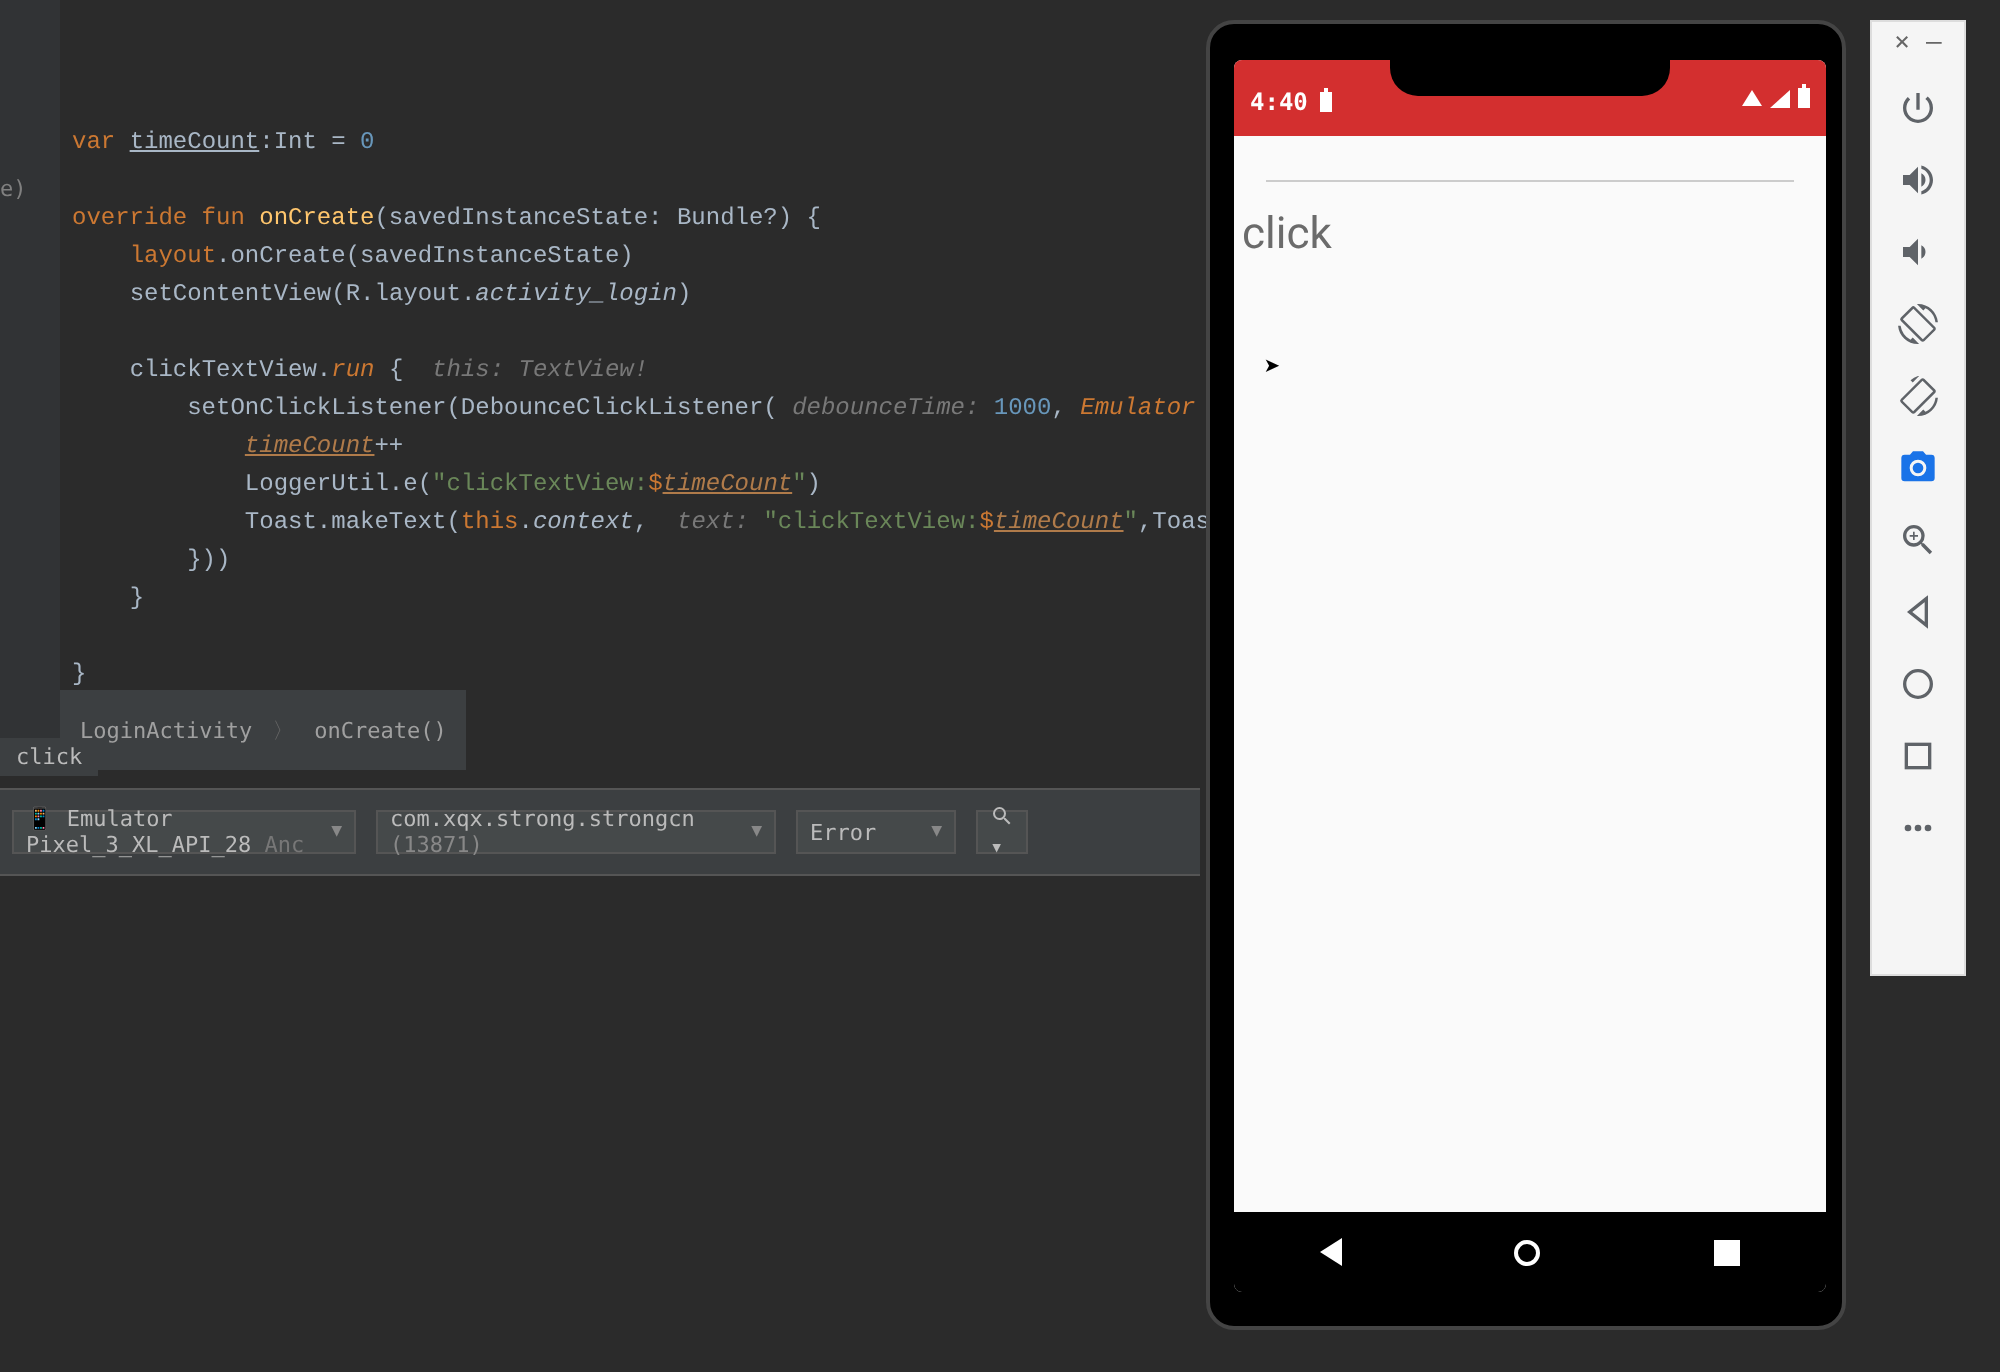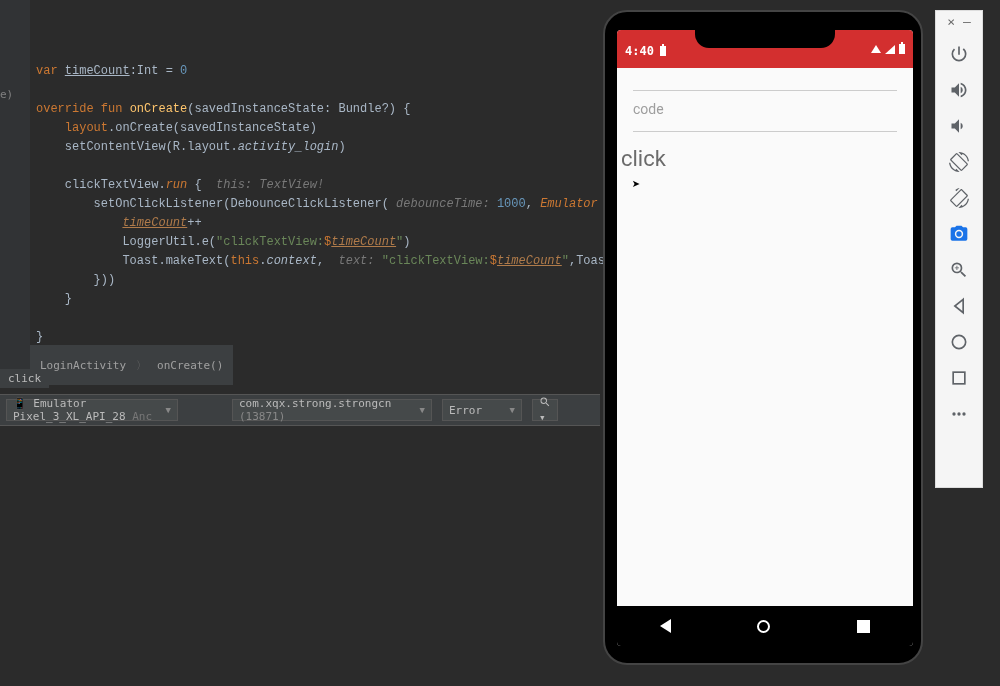--- a/index.html
+++ b/index.html
@@ -70,21 +70,21 @@
   left: 0; top: 369px;
   background: #3c3f41;
   color: #bbb;
   padding: 3px 8px;
   font-size: 11px;
 }
 .logcat-bar {
   position: absolute;
   left: 0; top: 394px;
   width: 600px;
-  height: 32px;
+  height: 44px;
   background: #3c3f41;
   display: flex;
   align-items: center;
   gap: 10px;
   padding: 0 6px;
   border-top: 1px solid #555;
   border-bottom: 1px solid #555;
 }
 .combo, .errbox, .searchbox {
   background: #45494a;
@@ -93,29 +93,29 @@
   display: flex;
   align-items: center;
   padding: 0 6px;
   color: #bbb;
   font-size: 11px;
   position: relative;
 }
 .combo { justify-content: space-between; }
 .combo .arrow, .errbox .arrow { color: #888; margin-left: 8px; font-size: 9px; }
 .sz-device { width: 172px; }
-.sz-process { width: 200px; margin-left: 44px; }
+.sz-process { width: 200px; }
 .sz-level { width: 80px; }
 .searchbox { width: 26px; justify-content: center; }
 .phone-frame {
   position: absolute;
   left: 603px; top: 10px;
   width: 320px; height: 655px;
   background: #000;
-  border-radius: 24px;
+  border-radius: 14px;
   border: 2px solid #444;
 }
 .phone-screen {
   position: absolute;
   left: 12px; top: 18px;
   width: 296px; height: 616px;
   background: #fafafa;
   border-radius: 4px;
   overflow: hidden;
 }
@@ -254,24 +254,20 @@
       <div class="status-right">
         <span class="wifi"></span>
         <span class="sig"></span>
         <span class="bat"></span>
       </div>
     </div>
     <div class="app-content">
       <div class="tf">
         <div class="tf-line"></div>
       </div>
-      <div class="tf">
-        <div class="hinttext">code</div>
-        <div class="tf-line"></div>
-      </div>
       <div class="click-label">click</div>
     </div>
     <div class="nav-bar">
       <div class="tri"></div>
       <div class="circ"></div>
       <div class="sq"></div>
     </div>
   </div>
 </div>
 

